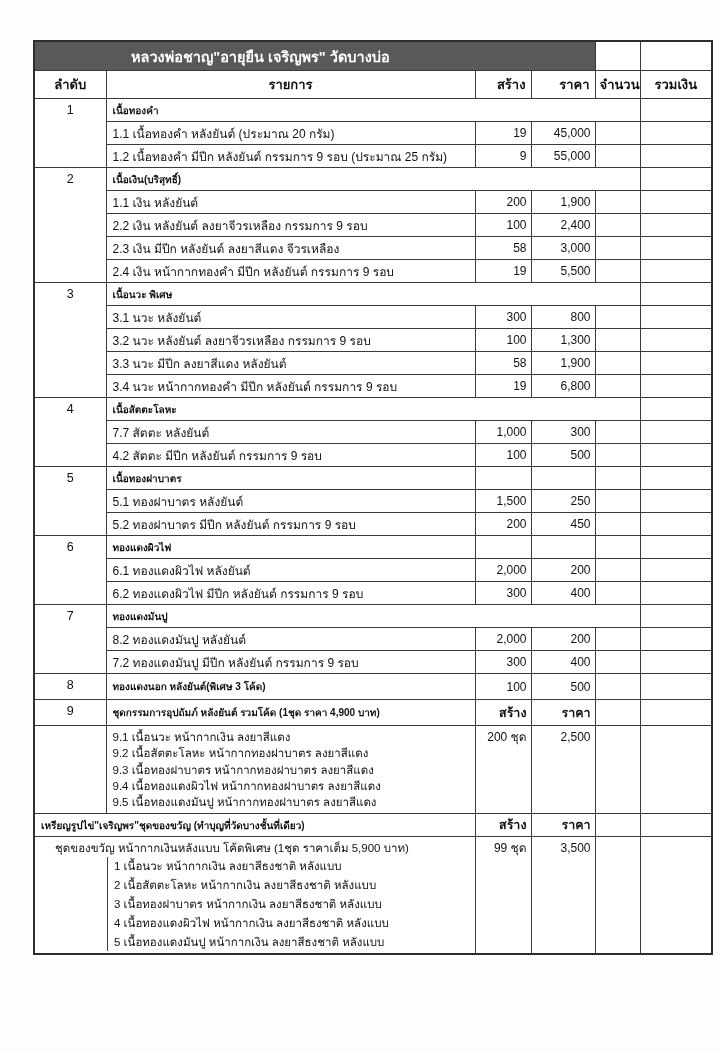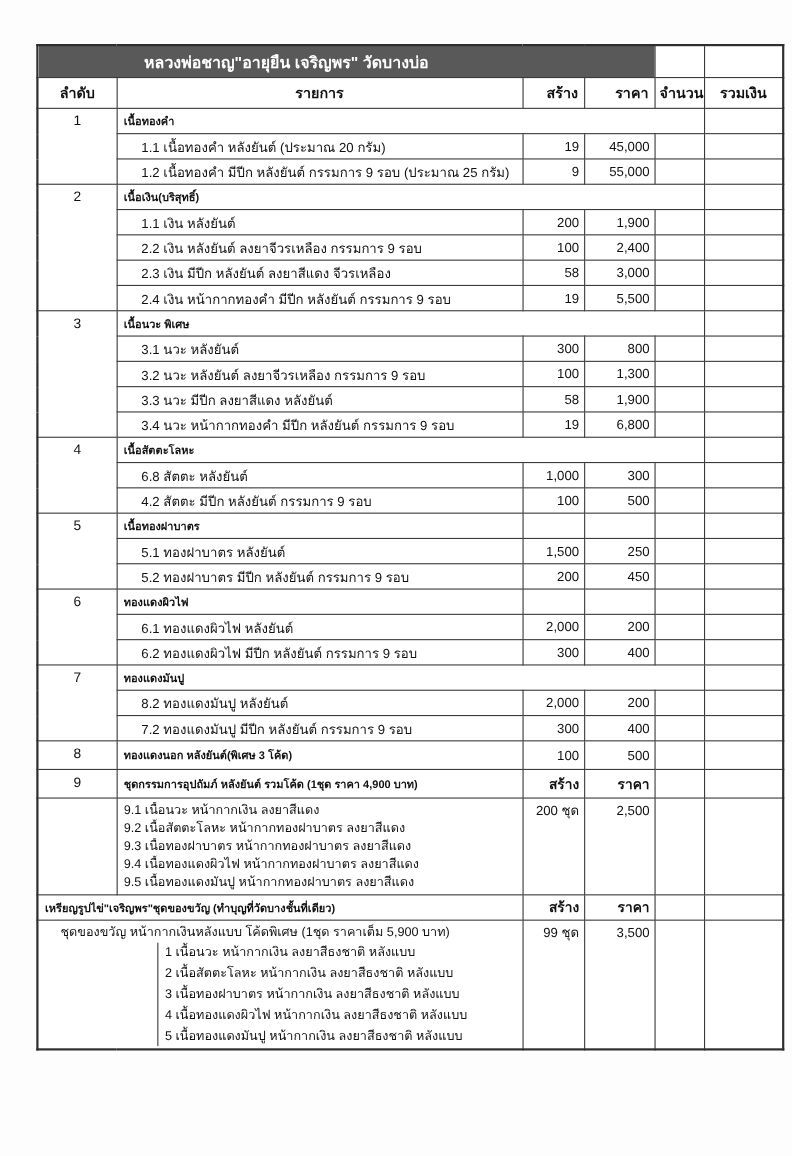--- a/index.html
+++ b/index.html
@@ -28,29 +28,29 @@
     font-weight:bold;font-size:14.5px;
     text-align:left;padding-left:96px;height:28px;
   }
   .title-row th{height:28px;}
   .head-row th{font-weight:bold;font-size:13px;height:27px;background:#fff;}
   .ctr{text-align:center;}
   .rgt{text-align:right;padding-right:5px;}
   tbody td{height:22px;}
   .no-cell{text-align:center;vertical-align:top;font-size:12.5px;padding-top:3px;line-height:17px;}
   .sec-cell{font-weight:bold;font-size:10px;padding-left:6px;}
-  .itm-cell{padding-left:22px;margin-top:37px;}
+  .itm-cell{padding-left:6px;margin-top:37px;}
   .num-cell{text-align:right;padding-right:4px;}
   .top{vertical-align:top;padding-top:4px;line-height:14px;}
   .col-label{font-weight:bold;font-size:12.5px;}
   .blk-cell{padding:3px 4px 3px 6px;vertical-align:top;}
   .blk-line{line-height:16.3px;font-size:11.5px;white-space:nowrap;overflow:hidden;}
   .gblk-cell{padding:2px 0 2px 0;vertical-align:top;}
   .gblk-first{padding-left:20px;font-size:11.5px;line-height:18px;white-space:nowrap;overflow:hidden;}
-  .gblk-sub{margin-left:108px;border-left:1px solid #3a3a3a;padding-left:6px;}
+  .gblk-sub{margin-left:72px;border-left:1px solid #3a3a3a;padding-left:6px;}
   .gblk-sub .blk-line{line-height:18.8px;}
 </style>
 </head>
 <body>
 
 <div class="page">
   <table class="price">
     <colgroup>
       <col style="width:72px">
         <col style="width:369px">
@@ -159,21 +159,21 @@
           <td class="num-cell">6,800</td>
           <td></td>
           <td></td>
         </tr>
         <tr>
           <td class="no-cell" rowspan="3">4</td>
           <td class="sec-cell" colspan="4">เนื้อสัตตะโลหะ</td>
           <td></td>
         </tr>
         <tr>
-          <td class="itm-cell">6.8 สัตตะ หลังยันต์</td>
+          <td class="itm-cell">7.7 สัตตะ หลังยันต์</td>
           <td class="num-cell">1,000</td>
           <td class="num-cell">300</td>
           <td></td>
           <td></td>
         </tr>
         <tr>
           <td class="itm-cell">4.2 สัตตะ มีปีก หลังยันต์ กรรมการ 9  รอบ</td>
           <td class="num-cell">100</td>
           <td class="num-cell">500</td>
           <td></td>

